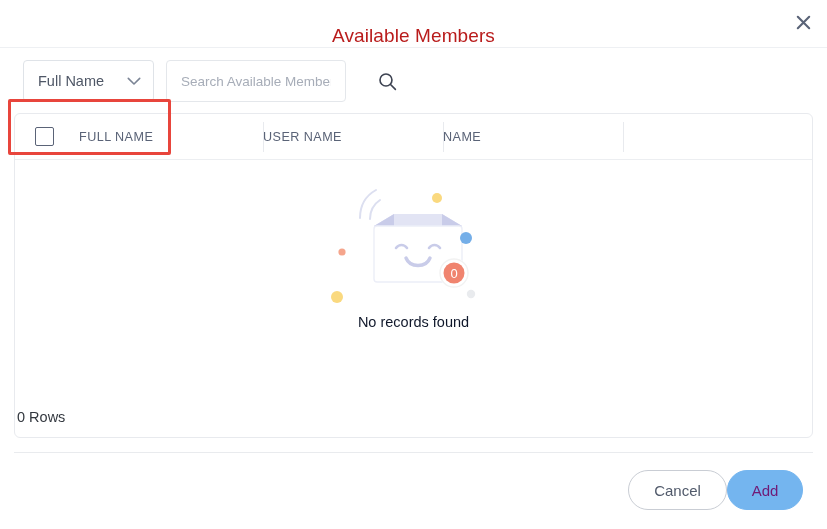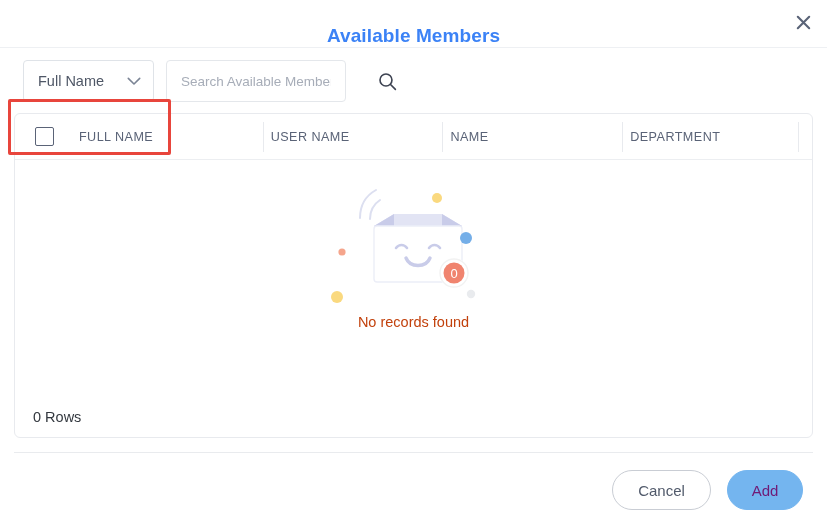--- a/index.html
+++ b/index.html
@@ -18,23 +18,23 @@
   
   .dialog-header {
     position: relative;
     height: 47px;
     display: flex;
     align-items: center;
     justify-content: center;
   }
   .dialog-title {
     font-size: 19px;
-    color: #3b82f6;
+    color: #b91c1c;
     letter-spacing: .1px;
-    font-weight: 700;
+    font-weight: 400;
     margin-top: 25px;
   }
   .close-btn {
     position: absolute;
     right: 10px; top: 8px;
     width: 28px; height: 28px;
     display: flex; align-items: center; justify-content: center;
     color: #5a6377;
     cursor: pointer;
     background: transparent;
@@ -120,21 +120,21 @@
     position: relative;
   }
   .th {
     font-size: 12.6px;
     color: #5a6377;
     letter-spacing: .45px;
     display: flex;
     align-items: center;
     height: 46px;
     position: relative;
-    padding-left: 8px;
+    padding-left: 0;
   }
   .th.col-check { width: 64px; padding-left: 20px; }
   .th.col-full  { width: 184px; padding-left: 0; }
   .th.col-user  { width: 180px; }
   .th.col-email { width: 180px; }
   .th.col-dept  { width: 176px; }
   .th.col-extra { width: 14px; padding-left: 0; }
   .th.divider::before {
     content: "";
     position: absolute;
@@ -156,41 +156,40 @@
     display: flex;
     flex-direction: column;
     align-items: center;
     justify-content: flex-start;
     padding-top: 12px;
   }
   .illustration { position: relative; width: 180px; height: 140px; }
   .illustration svg { display: block; }
   .empty-text {
     font-size: 14.5px;
-    color: #c2410c;
+    color: #0f172a;
     margin-top: 2px;
   }
   .rows-count {
     position: absolute;
-    left: 18px; bottom: 12px;
+    left: 2px; bottom: 12px;
     font-size: 14.5px;
     color: #33383f;
   }
 
   
   .footer-divider {
     margin: 14px 14px 0 14px;
     height: 1px;
     background: #e9ebee;
   }
   .footer {
     display: flex;
     align-items: center;
     justify-content: flex-end;
-    gap: 16px;
     padding: 17px 24px 0 0;
   }
   .btn {
     height: 40px;
     border-radius: 21px;
     font-size: 15px;
     font-family: "Liberation Sans", sans-serif;
     cursor: pointer;
     display: flex;
     align-items: center;
@@ -249,21 +248,20 @@
 
   <div class="table-card">
 
     <div class="table-head">
       <div class="th col-check">
         <div class="checkbox"></div>
       </div>
       <div class="th col-full">FULL NAME</div>
       <div class="th col-user divider">USER NAME</div>
       <div class="th col-email divider">NAME</div>
-      <div class="th col-dept divider">DEPARTMENT</div>
       <div class="th col-extra divider"></div>
     </div>
 
     <div class="empty-state">
       <div class="illustration">
         <svg width="180" height="140" viewBox="0 0 180 140">
 
           <path d="M36 46 C36 32, 43 23, 52 18" fill="none" stroke="#dcdff0" stroke-width="2" stroke-linecap="round"></path>
           <path d="M46 47 C46 38, 50 32, 56 28" fill="none" stroke="#dcdff0" stroke-width="2" stroke-linecap="round"></path>
 

